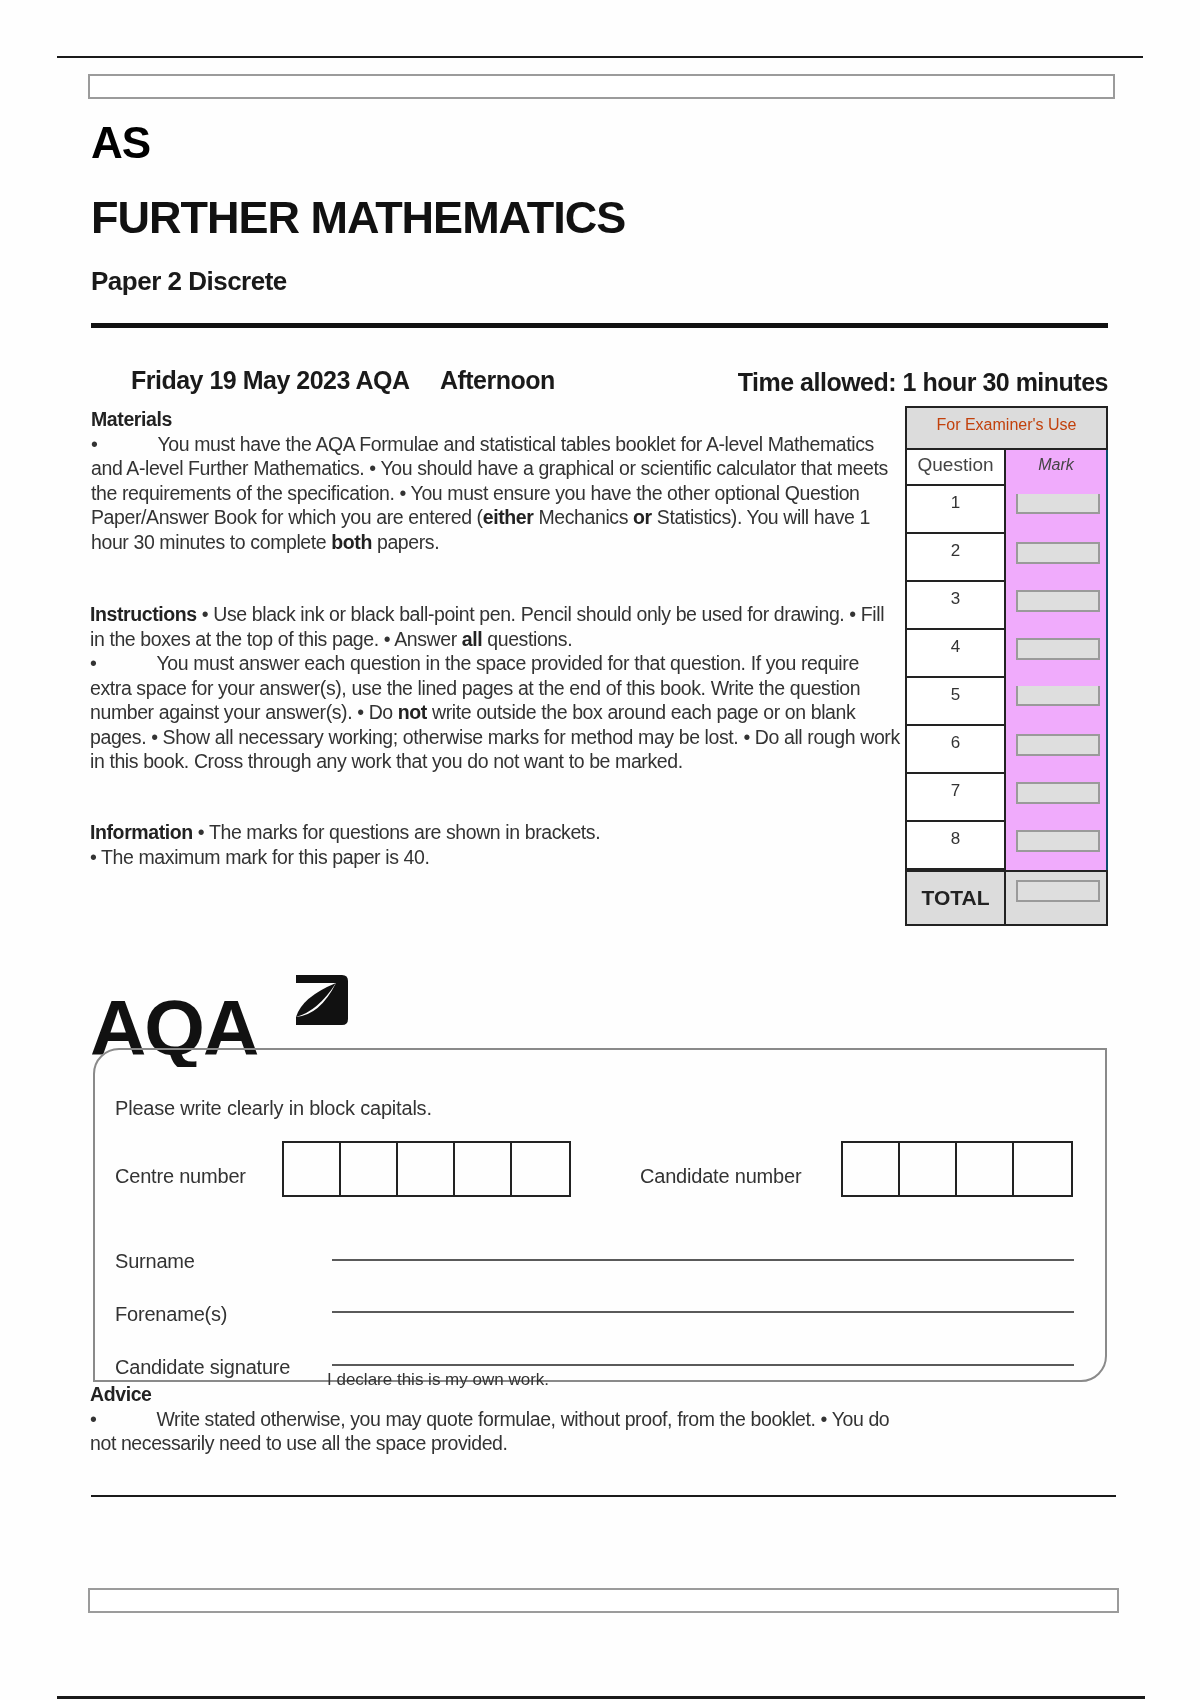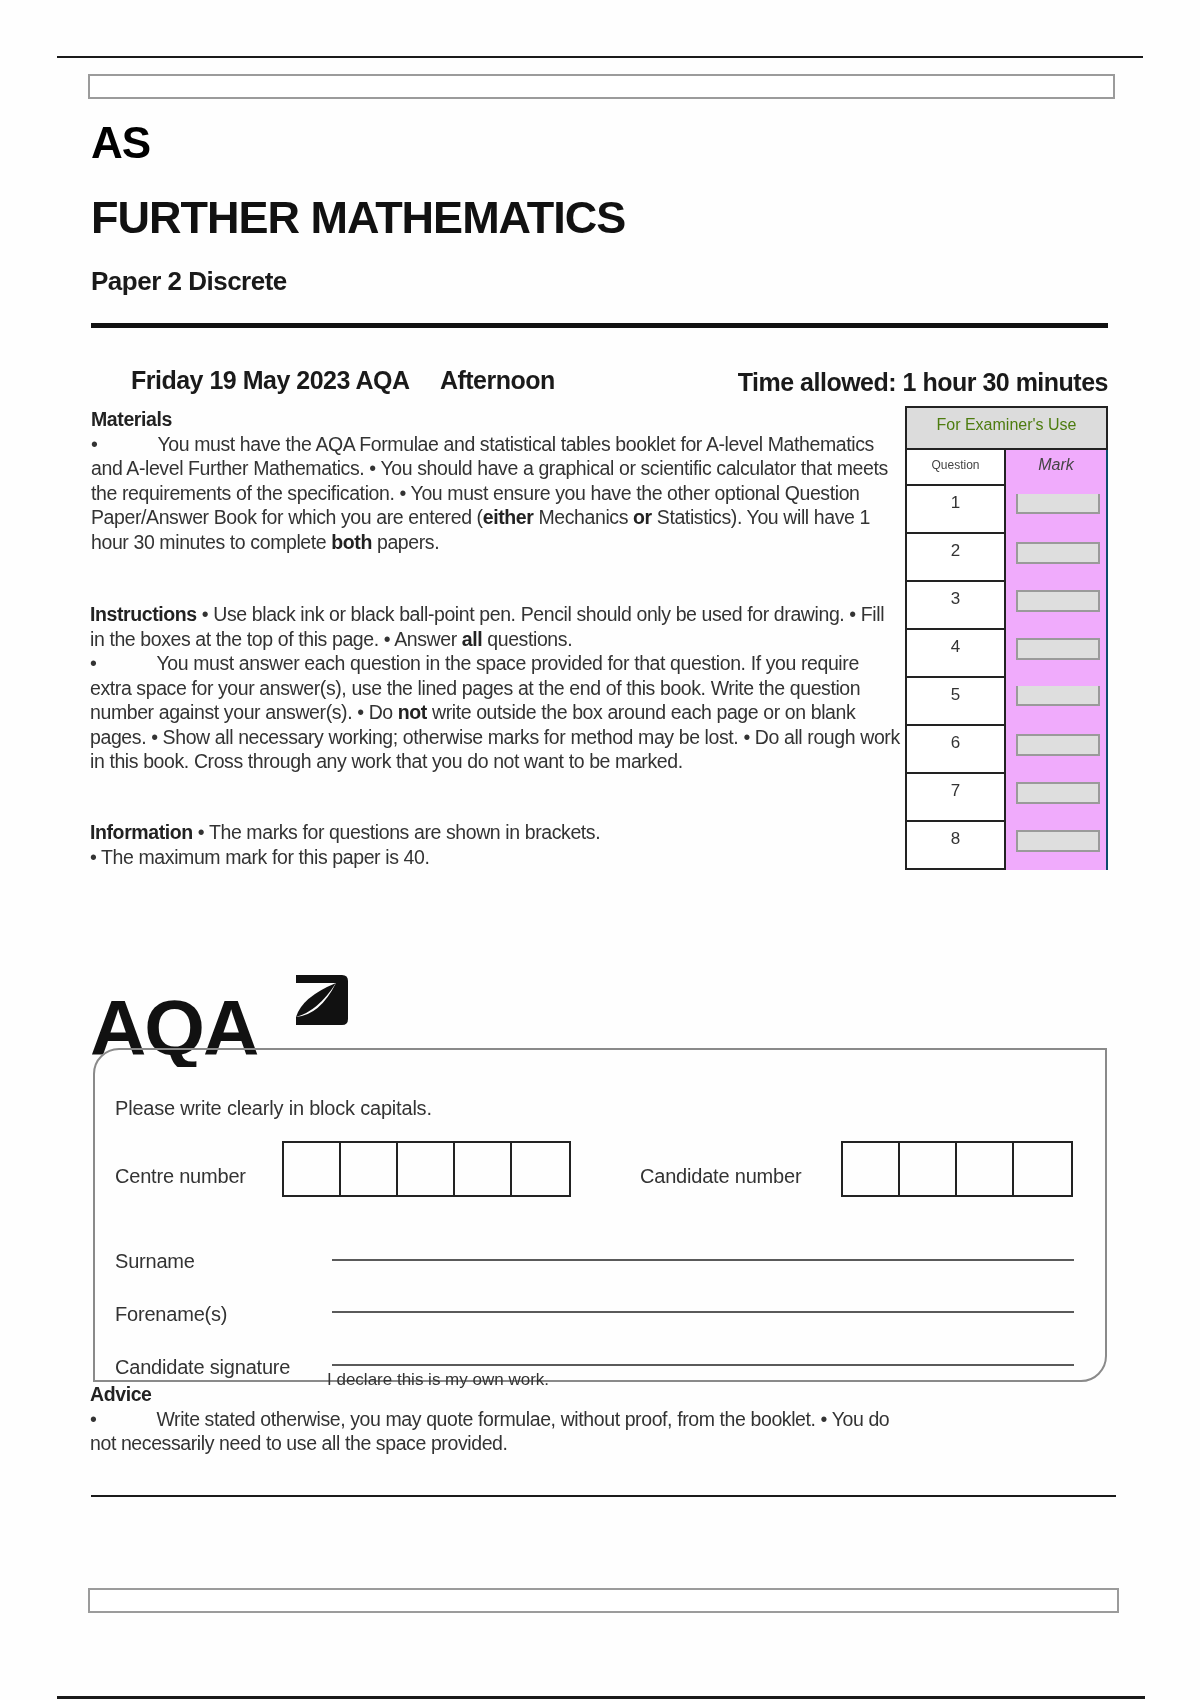--- a/index.html
+++ b/index.html
@@ -22,25 +22,25 @@
   .para { font-family: "Liberation Sans", sans-serif; font-size: 19.5px; line-height: 24.5px; color: #333; letter-spacing: -0.4px; }
   .para b { color: #222; }
   .materials { left: 91px; top: 407px; width: 812px; }
   .instructions { left: 90px; top: 602px; width: 812px; }
   .information { left: 90px; top: 820px; width: 520px; }
   .advice { left: 90px; top: 1382px; width: 812px; }
   .bullet-gap { display: inline-block; width: 60px; }
 
   
   .exam { left: 905px; top: 406px; width: 203px; }
-  .exam-head { height: 44px; background: #dcdcdc; border: 2px solid #222; border-bottom: 2px solid #222; text-align: center; font-size: 16px; color: #4d7c0f; line-height: 34px; box-sizing: border-box; }
+  .exam-head { height: 44px; background: #dcdcdc; border: 2px solid #222; border-bottom: 2px solid #222; text-align: center; font-size: 16px; color: #c2410c; line-height: 34px; box-sizing: border-box; }
   .exam-grid { display: grid; grid-template-columns: 101px 102px; }
   .cell-q { background: #fff; border-left: 2px solid #222; border-bottom: 2px solid #222; border-right: 2px solid #222; box-sizing: border-box; text-align: center; font-size: 17px; color: #333; }
   .cell-m { background: #f0abfc; border-right: 2px solid #0c4a6e; box-sizing: border-box; position: relative; font-style: italic; }
-  .hdr-q { height: 36px; line-height: 30px; font-size: 12px; color: #444; }
+  .hdr-q { height: 36px; line-height: 30px; font-size: 19px; color: #444; }
   .hdr-m { height: 36px; line-height: 30px; font-size: 16px; color: #444; text-align: center; }
   .row-q { height: 48px; line-height: 34px; }
   .row-m { height: 48px; }
   .mark-box { position: absolute; left: 10px; top: 8px; width: 80px; height: 18px; border: 2px solid #9a9a9a; background: #dedede; }
   .mark-box.open-top { border-top: none; }
   .total-grid { display: grid; grid-template-columns: 101px 102px; }
   .total-q { height: 56px; background: #dcdcdc; border: 2px solid #222; box-sizing: border-box; font-weight: bold; font-size: 21px; text-align: center; line-height: 52px; color: #222; }
   .total-m { height: 56px; background: #dcdcdc; border: 2px solid #222; border-left: none; box-sizing: border-box; position: relative; }
 
   
@@ -128,20 +128,26 @@
       </div>
       <div class="cell-q row-q">7</div>
       <div class="cell-m row-m">
         <div class="mark-box"></div>
       </div>
       <div class="cell-q row-q">8</div>
       <div class="cell-m row-m">
         <div class="mark-box"></div>
       </div>
     </div>
+  <div class="total-grid">
+    <div class="total-q">TOTAL</div>
+    <div class="total-m">
+        <div class="mark-box"></div>
+      </div>
+  </div>
 </div>
 
 <div class="abs logo">
   <svg width="260" height="100" viewBox="0 0 260 100">
     <text x="0" y="88" font-family="Liberation Sans, sans-serif" font-weight="bold" font-size="78" fill="#111" letter-spacing="-2">AQA</text>
     <path d="M206 8 L252 8 Q258 8 258 14 L258 52 Q258 58 252 58 L206 58 L206 50 Q230 48 246 16 L206 16 Z" fill="#111"></path>
     <path d="M206 50 Q212 30 246 16 Q228 44 206 50 Z" fill="#111"></path>
   </svg>
 </div>
 

